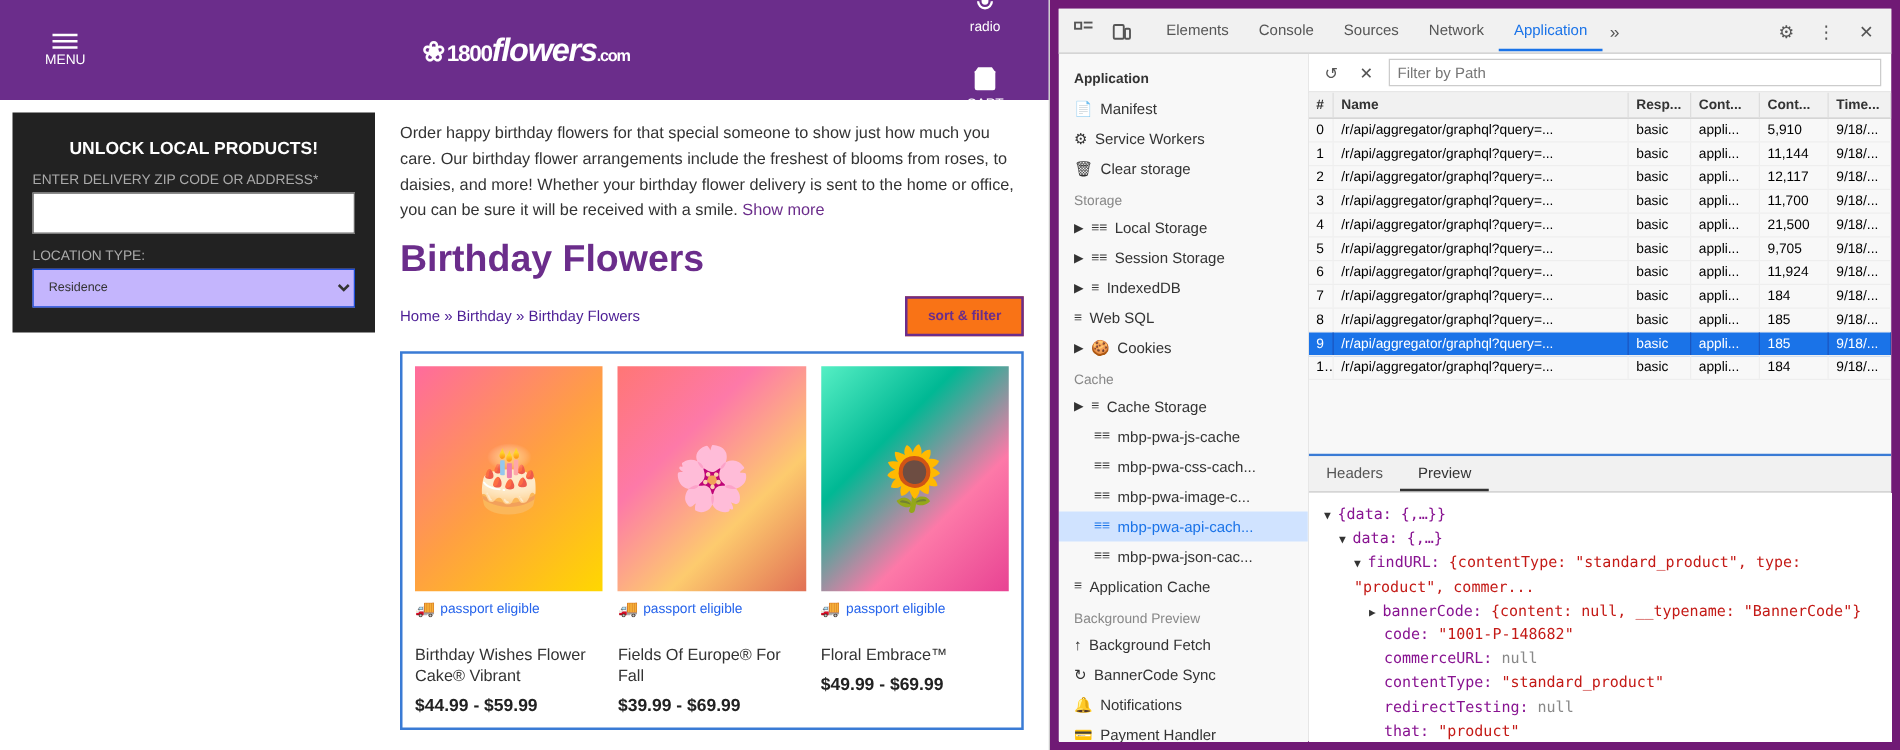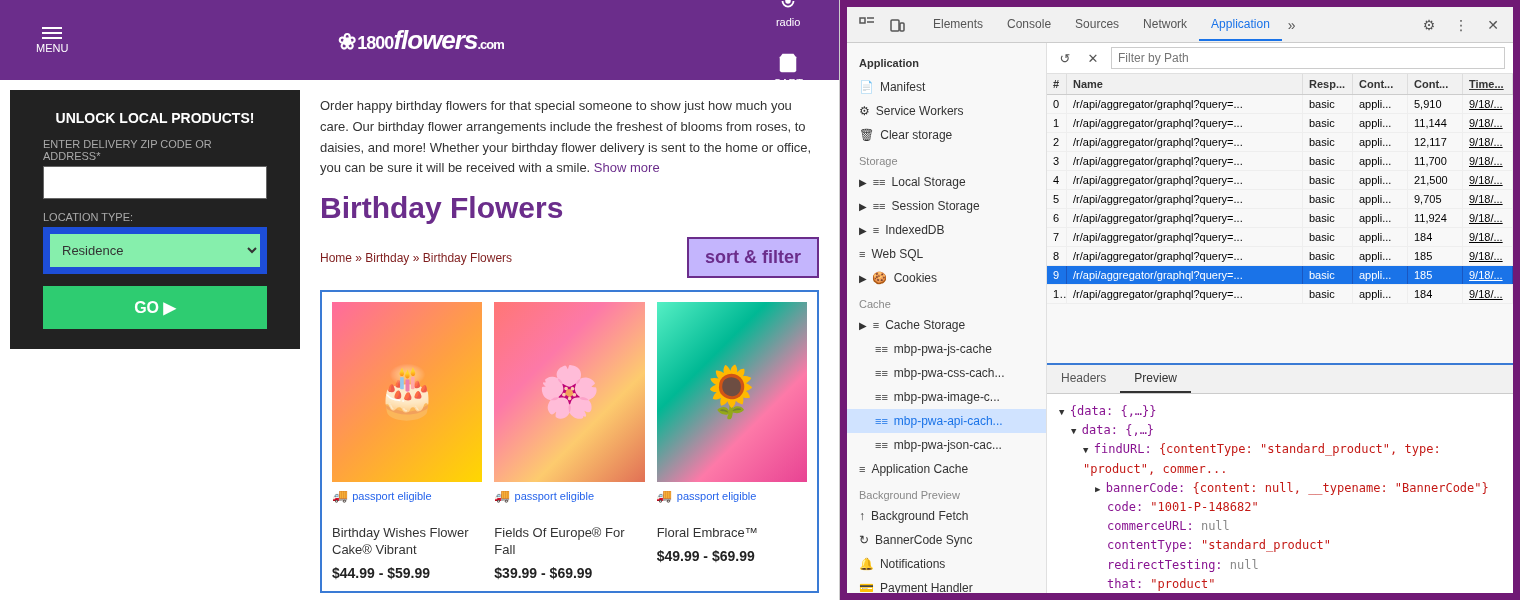--- a/index.html
+++ b/index.html
@@ -89,21 +89,21 @@
       display: flex;
       overflow: hidden;
     }
 
     
     .sidebar-widget {
       width: 290px;
       min-width: 290px;
       background: #222;
       color: white;
-      padding: 20px 33px;
+      padding: 20px 16px;
       display: flex;
       flex-direction: column;
       gap: 12px;
       margin-top: 10px;
       height: fit-content;
       margin-left: 10px;
     }
     .widget-title {
       font-size: 14px;
       font-weight: bold;
@@ -120,24 +120,24 @@
     }
     .widget-label {
       font-size: 11px;
       color: #aaa;
       margin-bottom: 4px;
       display: block;
     }
     .widget-select {
       width: 100%;
       padding: 8px;
-      background: #86efac;
-      border: 7px solid #1d4ed8;
+      background: #c4b5fd;
+      border: 1px solid #1d4ed8;
       color: #333;
-      font-size: 13px;
+      font-size: 10px;
       appearance: auto;
       cursor: pointer;
     }
     .go-btn {
       width: 100%;
       padding: 12px;
       background: #2ecc71;
       color: white;
       font-size: 16px;
       font-weight: bold;
@@ -175,28 +175,28 @@
     }
 
     .breadcrumb-sort {
       display: flex;
       align-items: center;
       justify-content: space-between;
       margin-bottom: 12px;
     }
     .breadcrumb-text {
       font-size: 12px;
-      color: #7f1d1d;
+      color: #4c1d95;
     }
     .sort-filter-btn {
       padding: 8px 16px;
       border: 2px solid #6b2d8b;
       color: #6b2d8b;
-      background: #c4b5fd;
-      font-size: 18px;
+      background: #f97316;
+      font-size: 11px;
       cursor: pointer;
       font-weight: bold;
     }
 
     
     .product-grid {
       display: flex;
       gap: 12px;
       border: 2px solid #3a7bd5;
       padding: 10px;
@@ -413,21 +413,21 @@
     .nt-header .col {
       padding: 4px 6px;
       border-right: 1px solid #ddd;
       flex-shrink: 0;
     }
     .col-num { width: 20px; }
     .col-name { flex: 1; }
     .col-resp { width: 50px; }
     .col-cont { width: 55px; }
     .col-cont2 { width: 55px; }
-    .col-time { width: 50px; text-decoration: underline; }
+    .col-time { width: 50px; }
 
     .nt-row {
       display: flex;
       border-bottom: 1px solid #eee;
       font-size: 11px;
       align-items: center;
     }
     .nt-row.selected { background: #1a73e8; color: white; }
     .nt-row .col {
       padding: 3px 6px;
@@ -578,21 +578,20 @@
       </div>
       <div>
         <label class="widget-label">LOCATION TYPE:</label>
         <select class="widget-select">
           <option>Residence</option>
           <option>Business</option>
           <option>Hospital</option>
           <option>Funeral Home</option>
         </select>
       </div>
-      <button class="go-btn">GO ▶</button>
     </div>
   </div>
 </div>
 
 <div id="devtools-panel">
 
   <div class="devtools-topbar">
     <div class="dt-toolbar-icons">
       <button class="dt-icon-btn" title="Inspect Element">
         <svg width="16" height="16" viewBox="0 0 16 16" fill="currentColor">

